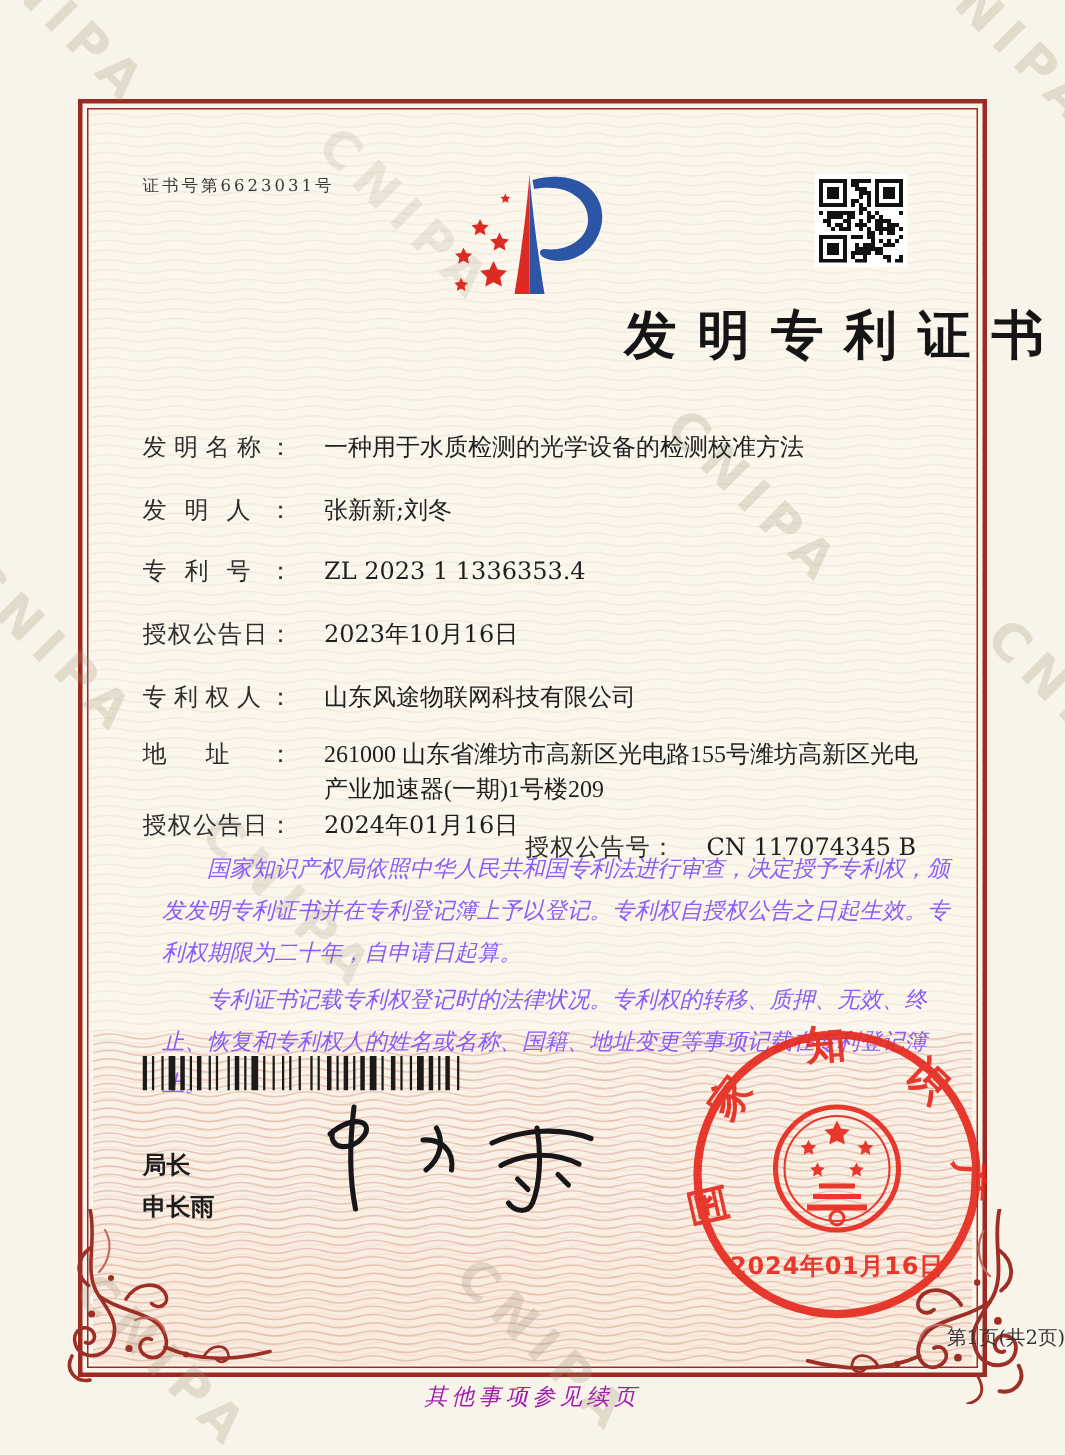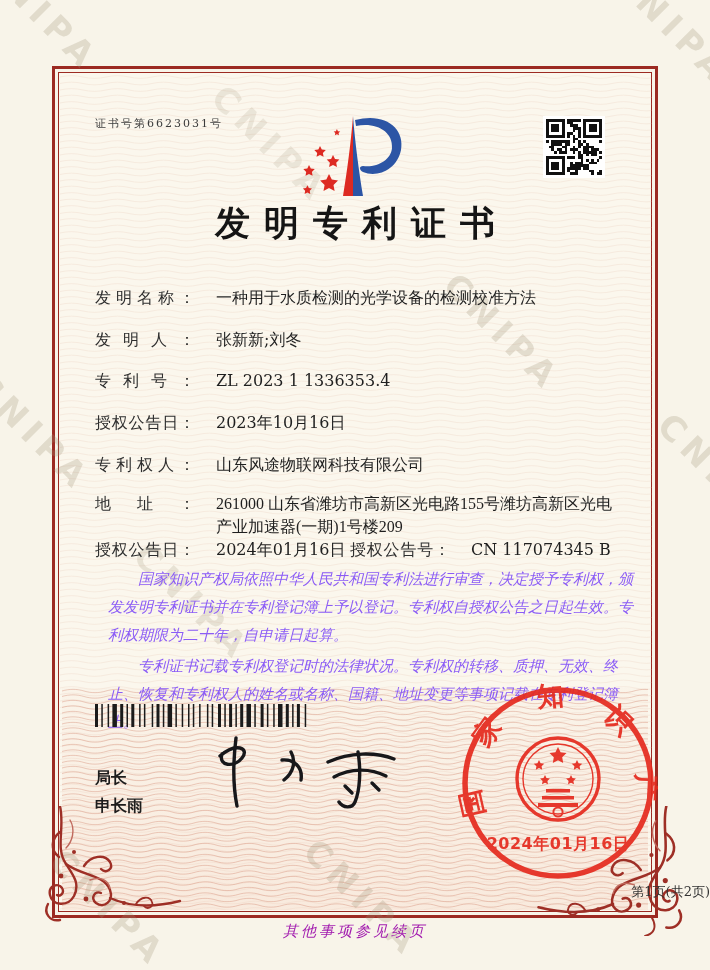--- a/index.html
+++ b/index.html
@@ -24,31 +24,31 @@
   }
   
   .waves{position:absolute; z-index:1; pointer-events:none;}
   .ornament{position:absolute; z-index:3; pointer-events:none;}
   
   .content{position:absolute; inset:0; z-index:4;}
   .cert-number{position:absolute; left:95px; top:116px; font-size:11px; letter-spacing:2px; color:#3b3b3b;}
   .logo{position:absolute; left:293px; top:106px;}
   .qr{position:absolute; left:543px; top:116px; background:#fff; padding:3px;}
   .title{
-    position:absolute; left:0; top:200px; width:710px; text-align:center;
+    position:absolute; left:0; top:200px; width:710px; text-align:right;
     font-size:35px; font-weight:bold; letter-spacing:14px; text-indent:14px; color:#151515;
   }
   .field{position:absolute; left:95px; width:540px; font-size:16px; line-height:1.45;}
   .flabel{
     display:inline-block; width:100px; vertical-align:top;
     text-align:justify; text-align-last:justify; color:#2e2e2e;
   }
   .fvalue{display:inline-block; margin-left:21px; vertical-align:top; color:#1f1f1f;}
   .fvalue.addr{width:398px;}
-  .fpair2{position:absolute; left:255px; top:0;}
+  .fpair2{position:absolute; left:255px; top:15px;}
   .legal{position:absolute; left:92px; top:566px; width:530px; font-size:15px;
          line-height:1.85; color:#8b5cf6; font-style:italic;margin-left:16px;}
   .legal p{margin:0 0 4px 0; text-indent:2em;}
   .barcode{position:absolute; left:95px; top:704px;}
   .director{position:absolute; left:95px; top:764px; font-family:Liberation Sans, sans-serif;
             font-size:16px; font-weight:bold; line-height:28px; color:#1d1d1d;}
   .signature{position:absolute; left:196px; top:730px;}
   .seal{position:absolute; left:458px; top:683px;}
   .pagenum{position:absolute; left:0; top:883px; width:710px; text-align:right; font-size:13px; color:#333;}
   .contnote{position:absolute; left:0; top:922px; width:710px; text-align:center; font-size:15px;

